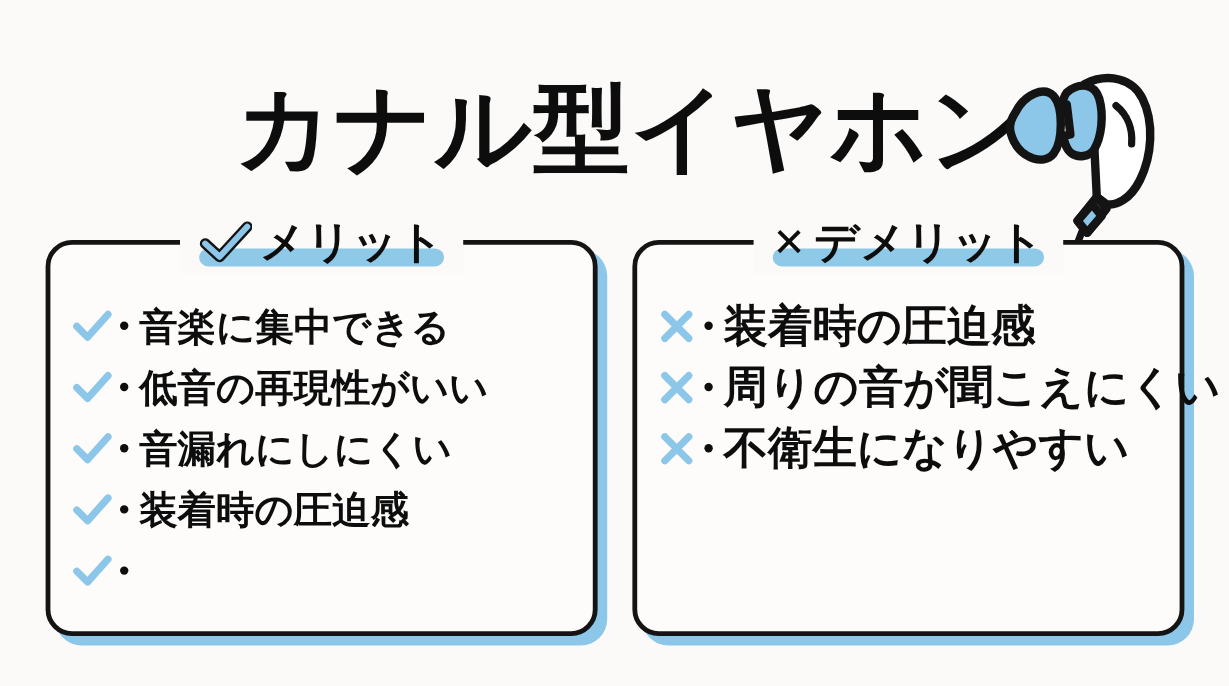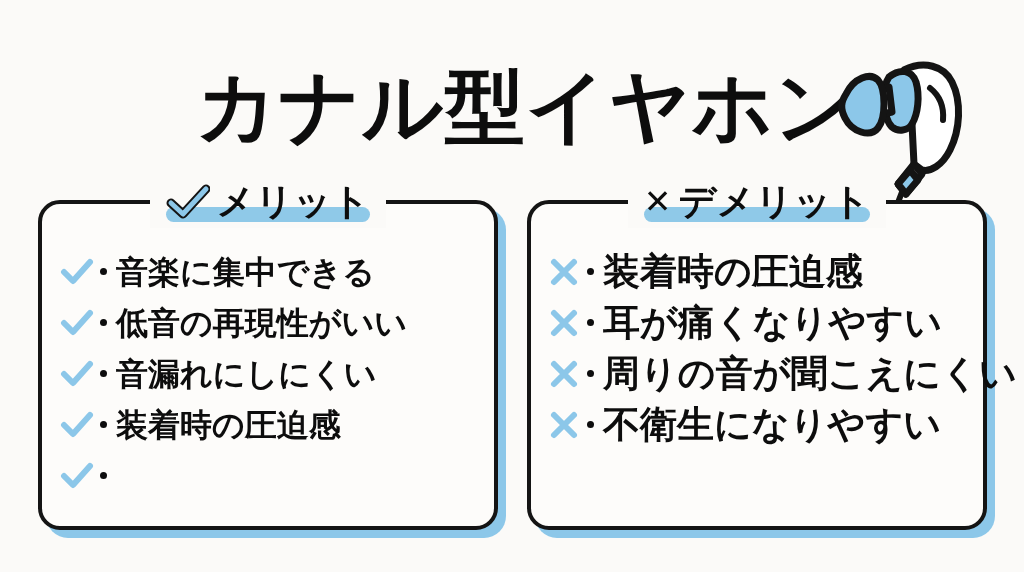--- a/index.html
+++ b/index.html
@@ -289,29 +289,20 @@
         <span class="item-bullet"></span>
         <span class="item-text">装着時の圧迫感</span>
       </li>
       <li class="list-item">
         <span class="item-icon">
           <svg viewBox="0 0 34 34" width="34" height="34" aria-hidden="true">
             <path d="M7 7 L27 27 M27 7 L7 27" fill="none" stroke="#8cc7e9" stroke-width="6" stroke-linecap="round"></path>
           </svg>
         </span>
         <span class="item-bullet"></span>
-        <span class="item-text">耳が痛くなりやすい</span>
-      </li>
-      <li class="list-item">
-        <span class="item-icon">
-          <svg viewBox="0 0 34 34" width="34" height="34" aria-hidden="true">
-            <path d="M7 7 L27 27 M27 7 L7 27" fill="none" stroke="#8cc7e9" stroke-width="6" stroke-linecap="round"></path>
-          </svg>
-        </span>
-        <span class="item-bullet"></span>
         <span class="item-text">周りの音が聞こえにくい</span>
       </li>
       <li class="list-item">
         <span class="item-icon">
           <svg viewBox="0 0 34 34" width="34" height="34" aria-hidden="true">
             <path d="M7 7 L27 27 M27 7 L7 27" fill="none" stroke="#8cc7e9" stroke-width="6" stroke-linecap="round"></path>
           </svg>
         </span>
         <span class="item-bullet"></span>
         <span class="item-text">不衛生になりやすい</span>

